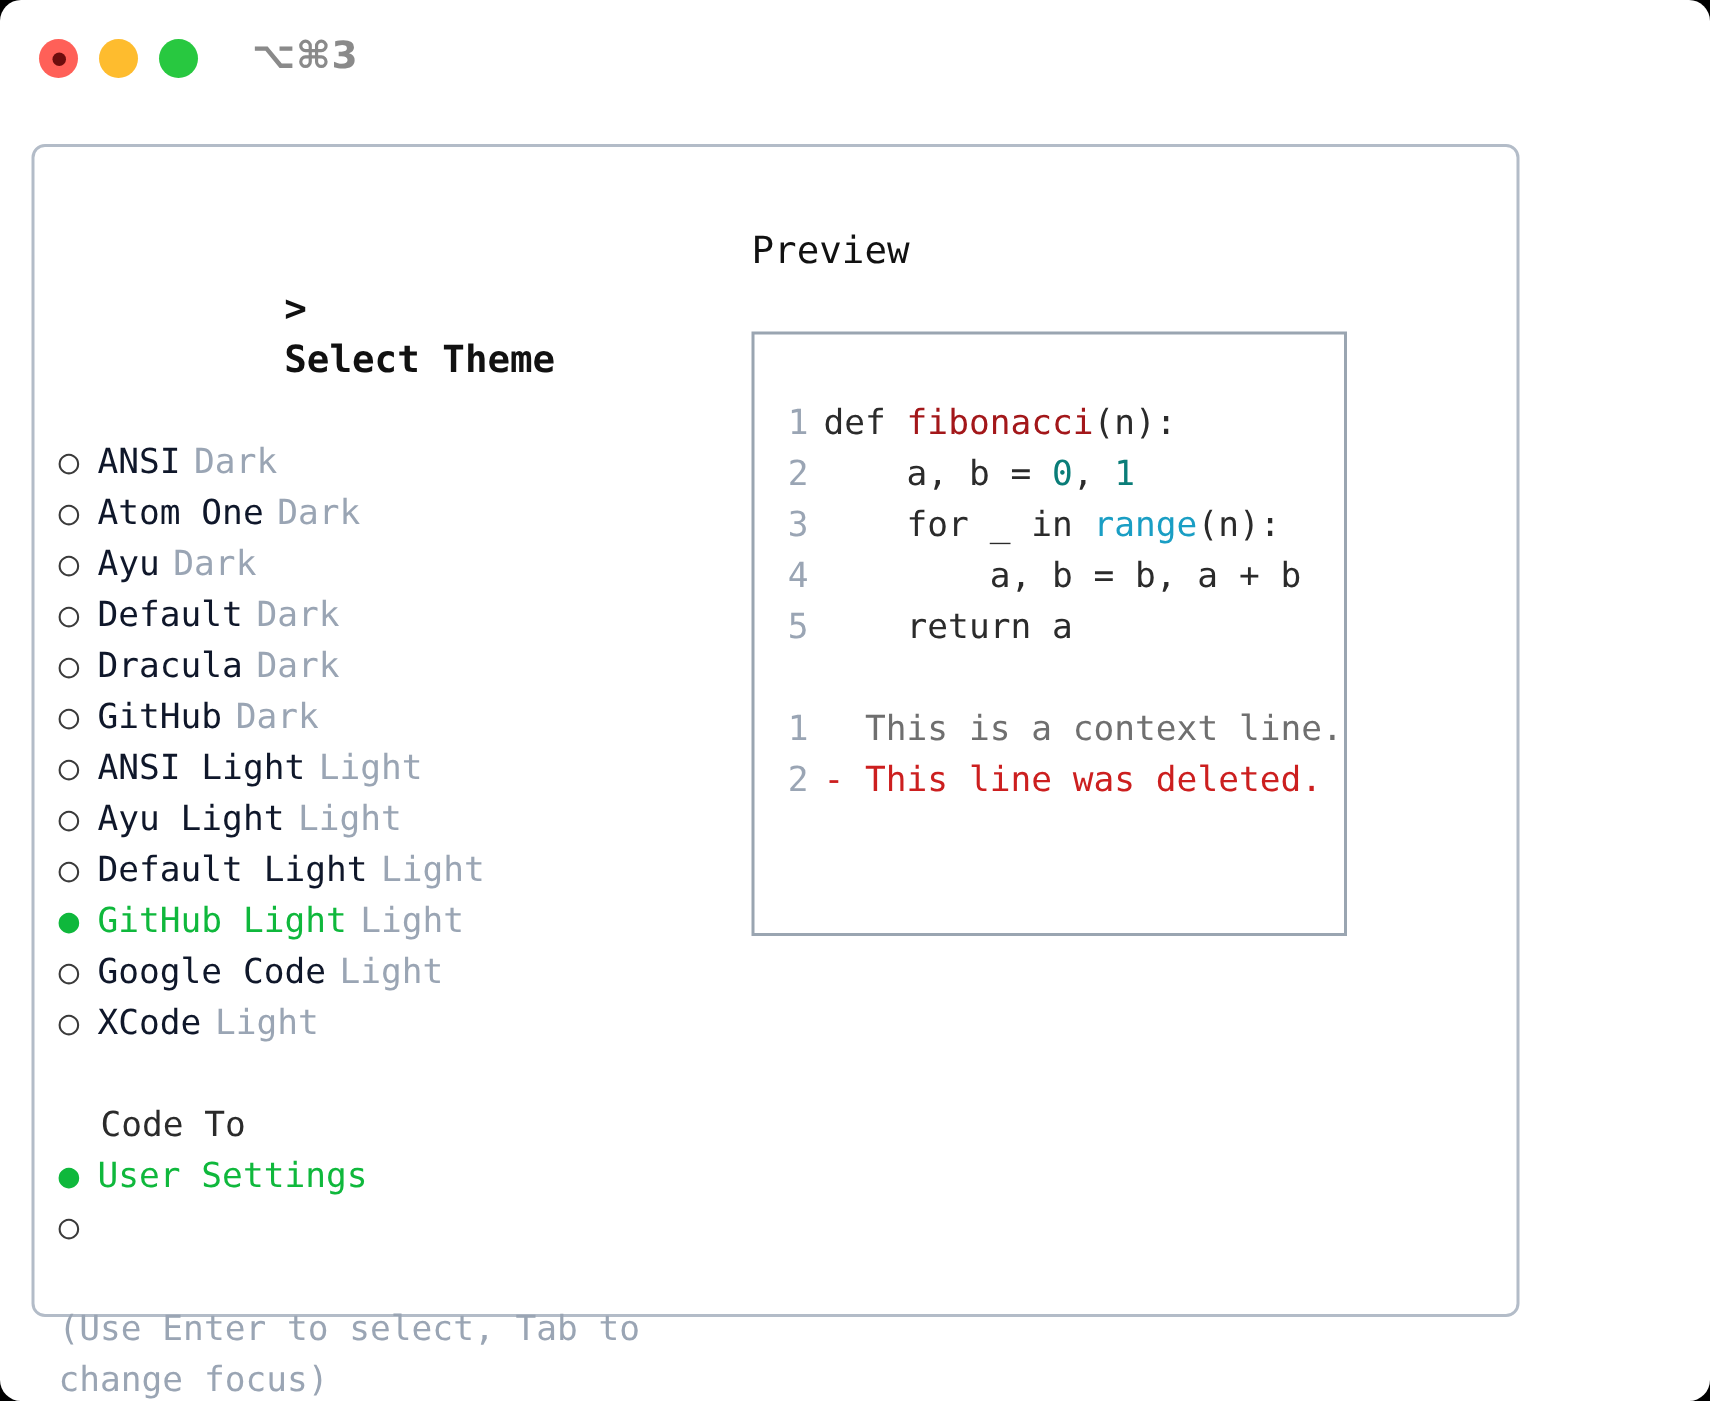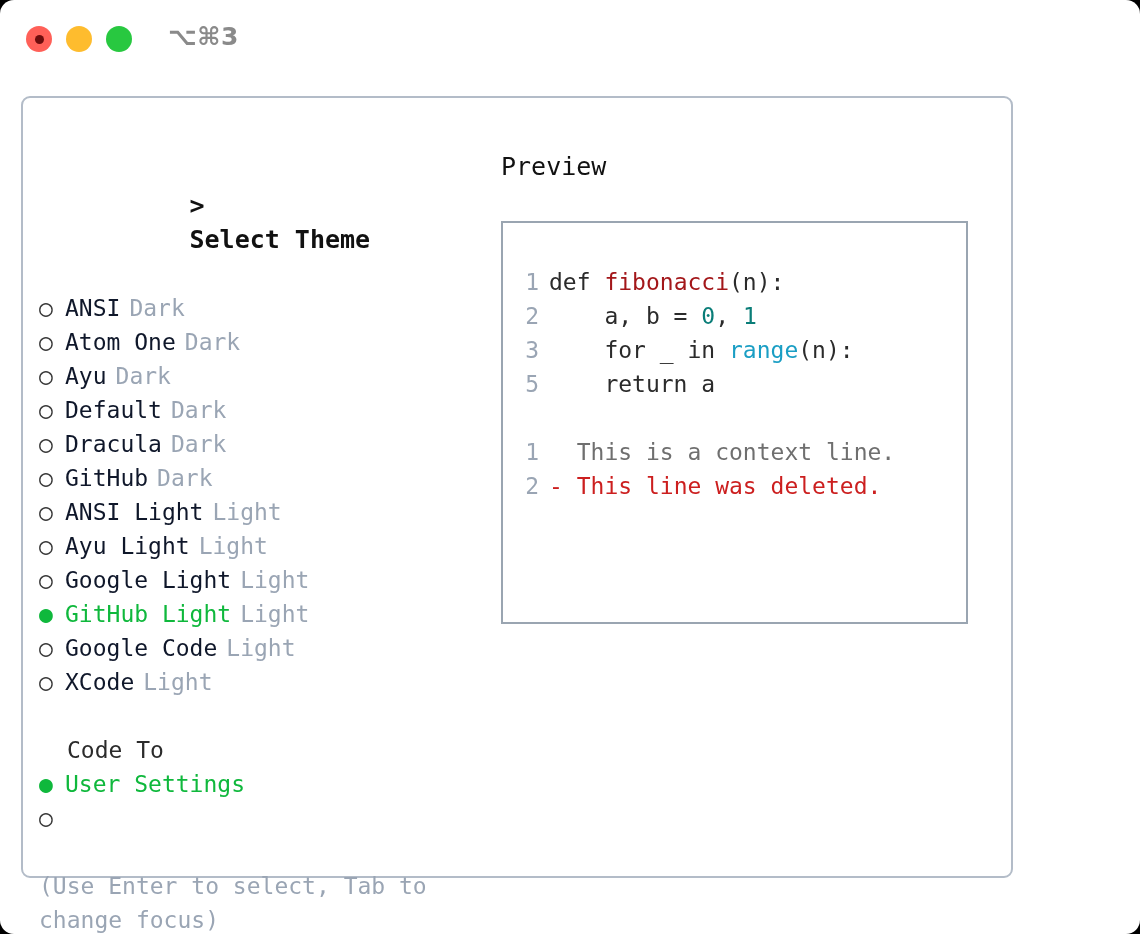--- a/index.html
+++ b/index.html
@@ -159,21 +159,21 @@
   }
   .preview-head {
     font-size: 25px;
     font-weight: normal;
     color: #111111;
     line-height: 34px;
   }
 
   .preview-box {
     margin-top: 37px;
-    width: 467px;
+    width: 397px;
     height: 403px;
     border: 2px solid #9aa5b1;
     box-sizing: border-box;
     background: #ffffff;
     padding: 42px 0 0 22px;
   }
 
   .code-line {
     font-size: 23px;
     line-height: 34px;
@@ -223,21 +223,21 @@
 
         <div id="theme-items">
             <div class="opt-row"><span class="bullet">○</span><span class="opt-label">ANSI</span><span class="opt-tag">Dark</span></div>
             <div class="opt-row"><span class="bullet">○</span><span class="opt-label">Atom One</span><span class="opt-tag">Dark</span></div>
             <div class="opt-row"><span class="bullet">○</span><span class="opt-label">Ayu</span><span class="opt-tag">Dark</span></div>
             <div class="opt-row"><span class="bullet">○</span><span class="opt-label">Default</span><span class="opt-tag">Dark</span></div>
             <div class="opt-row"><span class="bullet">○</span><span class="opt-label">Dracula</span><span class="opt-tag">Dark</span></div>
             <div class="opt-row"><span class="bullet">○</span><span class="opt-label">GitHub</span><span class="opt-tag">Dark</span></div>
             <div class="opt-row"><span class="bullet">○</span><span class="opt-label">ANSI Light</span><span class="opt-tag">Light</span></div>
             <div class="opt-row"><span class="bullet">○</span><span class="opt-label">Ayu Light</span><span class="opt-tag">Light</span></div>
-            <div class="opt-row"><span class="bullet">○</span><span class="opt-label">Google Light</span><span class="opt-tag">Light</span></div>
+            <div class="opt-row"><span class="bullet">○</span><span class="opt-label">Default Light</span><span class="opt-tag">Light</span></div>
             <div class="opt-row selected"><span class="bullet sel">●</span><span class="opt-label">GitHub Light</span><span class="opt-tag">Light</span></div>
             <div class="opt-row"><span class="bullet">○</span><span class="opt-label">Google Code</span><span class="opt-tag">Light</span></div>
             <div class="opt-row"><span class="bullet">○</span><span class="opt-label">XCode</span><span class="opt-tag">Light</span></div>
           </div>
 
         <div class="spacer-row"></div>
 
         <div class="plain-label">Code To</div>
 
         <div id="apply-items">
@@ -248,20 +248,21 @@
         <div class="hint">(Use Enter to select, Tab to change focus)</div>
       </div>
 
       <div class="right-col">
         <div class="preview-head">Preview</div>
         <div class="preview-box">
           <div id="code-lines">
               <div class="code-line"><span class="lineno">1</span><span class="tok-plain">def </span><span class="tok-fn">fibonacci</span><span class="tok-plain">(n):</span></div>
               <div class="code-line"><span class="lineno">2</span><span class="tok-plain">    a, b = </span><span class="tok-num">0</span><span class="tok-plain">, </span><span class="tok-num">1</span></div>
               <div class="code-line"><span class="lineno">3</span><span class="tok-plain">    for _ in </span><span class="tok-call">range</span><span class="tok-plain">(n):</span></div>
+              <div class="code-line"><span class="lineno">4</span><span class="tok-plain">        a, b = b, a + b</span></div>
               <div class="code-line"><span class="lineno">5</span><span class="tok-plain">    return a</span></div>
             </div>
           <div class="code-gap"></div>
           <div id="diff-lines">
               <div class="code-line"><span class="lineno">1</span><span class="tok-ctx">  </span><span class="tok-ctx">This is a context line.</span></div>
               <div class="code-line"><span class="lineno">2</span><span class="tok-del">- </span><span class="tok-del">This line was deleted.</span></div>
             </div>
         </div>
       </div>
 

